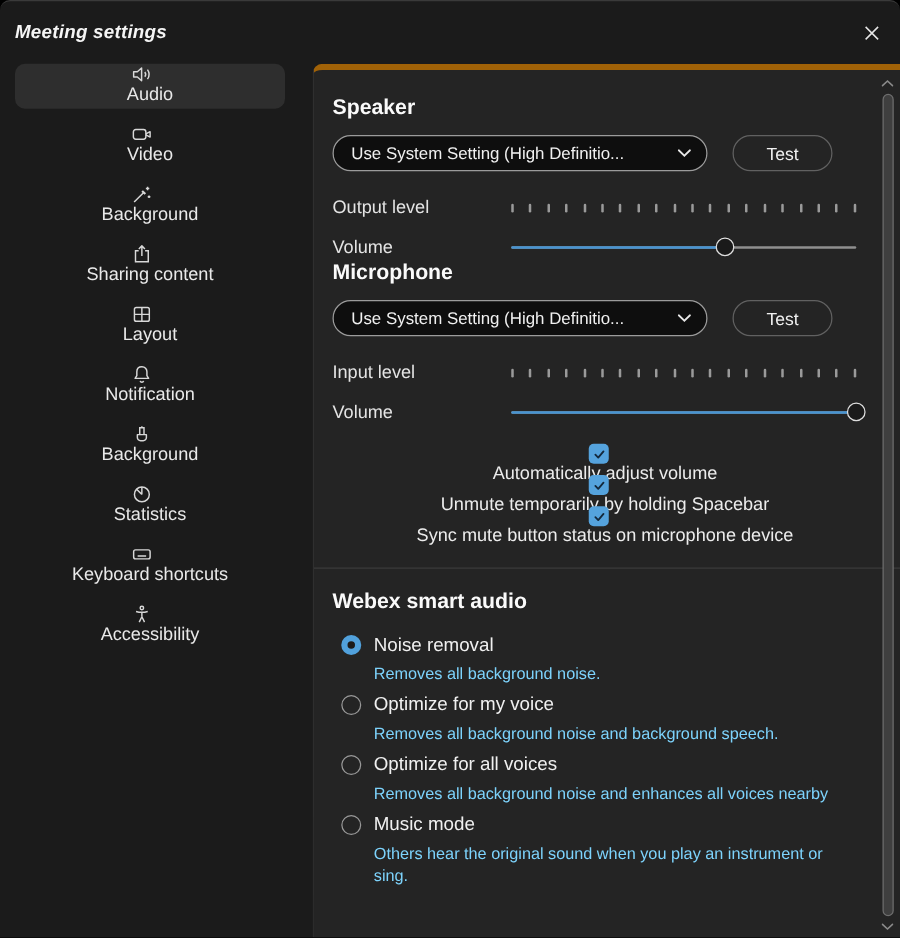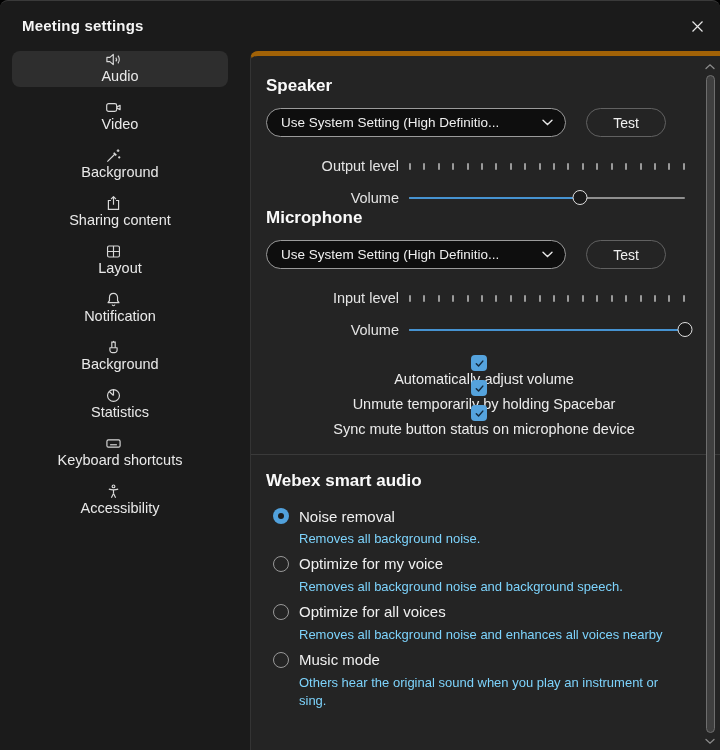--- a/index.html
+++ b/index.html
@@ -4,21 +4,21 @@
 <style>
   * { margin:0; padding:0; box-sizing:border-box; }
   html,body { width:720px; height:750px; background:#000; }
   body { font-family:"Liberation Sans", sans-serif; }
   #dialog {
     position:relative; width:720px; height:750px;
     background:#1b1b1b; overflow:hidden;
     border-top:1px solid #3a3a3a; border-radius:8px 8px 0 0;
   }
   
-  .title { position:absolute; left:22px; top:16px; font-size:15px; font-weight:bold; color:#f5f5f5; letter-spacing:.2px; }
+  .title { position:absolute; left:12px; top:16px; font-size:15px; font-weight:bold; color:#f5f5f5; letter-spacing:.2px;font-style:italic; }
   .close-btn { position:absolute; right:10px; top:12px; width:26px; height:26px; display:flex; align-items:center; justify-content:center; cursor:pointer; background:none; border:none; }
   
   .sidebar { position:absolute; left:12px; top:50px; width:216px; list-style:none; }
   .side-item { height:36px; border-radius:8px; display:flex; align-items:center; padding:0 12px; margin-bottom:12px; color:#e9e9e9; font-size:14.5px; cursor:pointer;flex-direction:column; }
   .side-item.selected { background:#2e2e2e; }
   .side-icon { width:17px; height:17px; margin-right:13px; display:flex; align-items:center; justify-content:center; flex-shrink:0; }
   .side-icon svg { width:17px; height:17px; }
   
   .panel {
     position:absolute; left:250px; top:50px; right:0; bottom:0;
@@ -37,21 +37,21 @@
   }
   .dropdown .chev { position:absolute; right:12px; top:10px; }
   .btn-test {
     width:80px; height:29px; border:1px solid #616161; border-radius:15px;
     background:transparent; color:#f0f0f0; font-size:14px; cursor:pointer;
     font-family:"Liberation Sans", sans-serif;
   }
   .meter-row, .slider-row { display:flex; align-items:center; }
   .meter-row { margin-top:20px; height:18px; }
   .slider-row { margin-top:13px; height:20px; }
-  .row-label { width:133px; text-align:right; margin-right:10px; color:#e4e4e4; font-size:14.5px; flex-shrink:0; }
+  .row-label { width:133px; margin-right:10px; color:#e4e4e4; font-size:14.5px; flex-shrink:0; }
   .meter { flex:1; display:flex; justify-content:space-between; align-items:center; height:18px; }
   .tick { width:2px; height:7px; background:#9a9a9a; border-radius:1px; }
   .slider { flex:1; position:relative; height:20px; cursor:pointer; }
   .slider .track { position:absolute; left:0; right:0; top:8.5px; height:2.5px; background:#8f8f8f; border-radius:2px; }
   .slider .fill  { position:absolute; left:0; top:8.5px; height:2.5px; width:var(--val,50%); background:#4693d1; border-radius:2px; }
   .slider .thumb {
     position:absolute; top:2px; left:var(--val,50%); transform:translateX(-50%);
     width:15px; height:15px; border-radius:50%; background:#1a1a1a;
     border:1.5px solid #dedede;
   }

